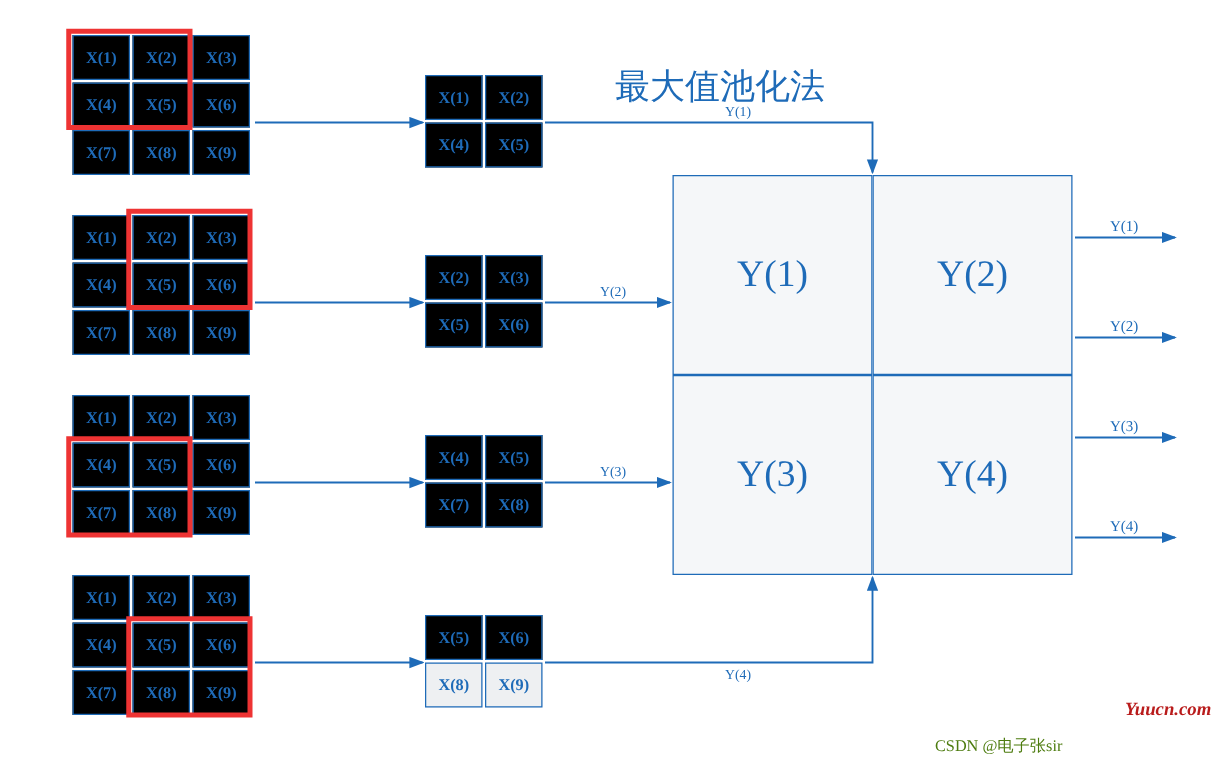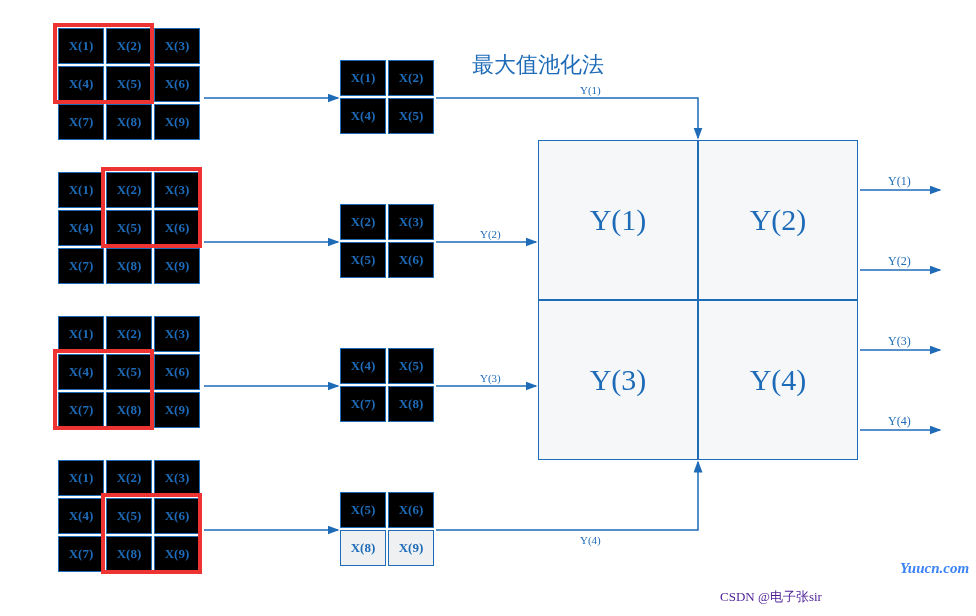--- a/index.html
+++ b/index.html
@@ -56,30 +56,32 @@
     background: #f5f7f9;
   }
   .redbox {
     position: absolute;
     border: 4px solid #e33;
     pointer-events: none;
   }
   .title {
     position: absolute;
     color: #1e6bb8;
-    font-size: 22px;
+    font-size: 28px;
+    margin-left: 20px;
   }
   .watermark {
     position: absolute;
-    color: #4c1d95;
+    color: #4d7c0f;
     font-size: 13px;
+    margin-left: 28px;
   }
   .brand {
     position: absolute;
-    color: #3b82f6;
+    color: #b91c1c;
     font-size: 15px;
     font-weight: bold;
     font-style: italic;
   }
   svg.arrows {
     position: absolute;
     top: 0; left: 0;
     pointer-events: none;
   }
   .arrow-label {

